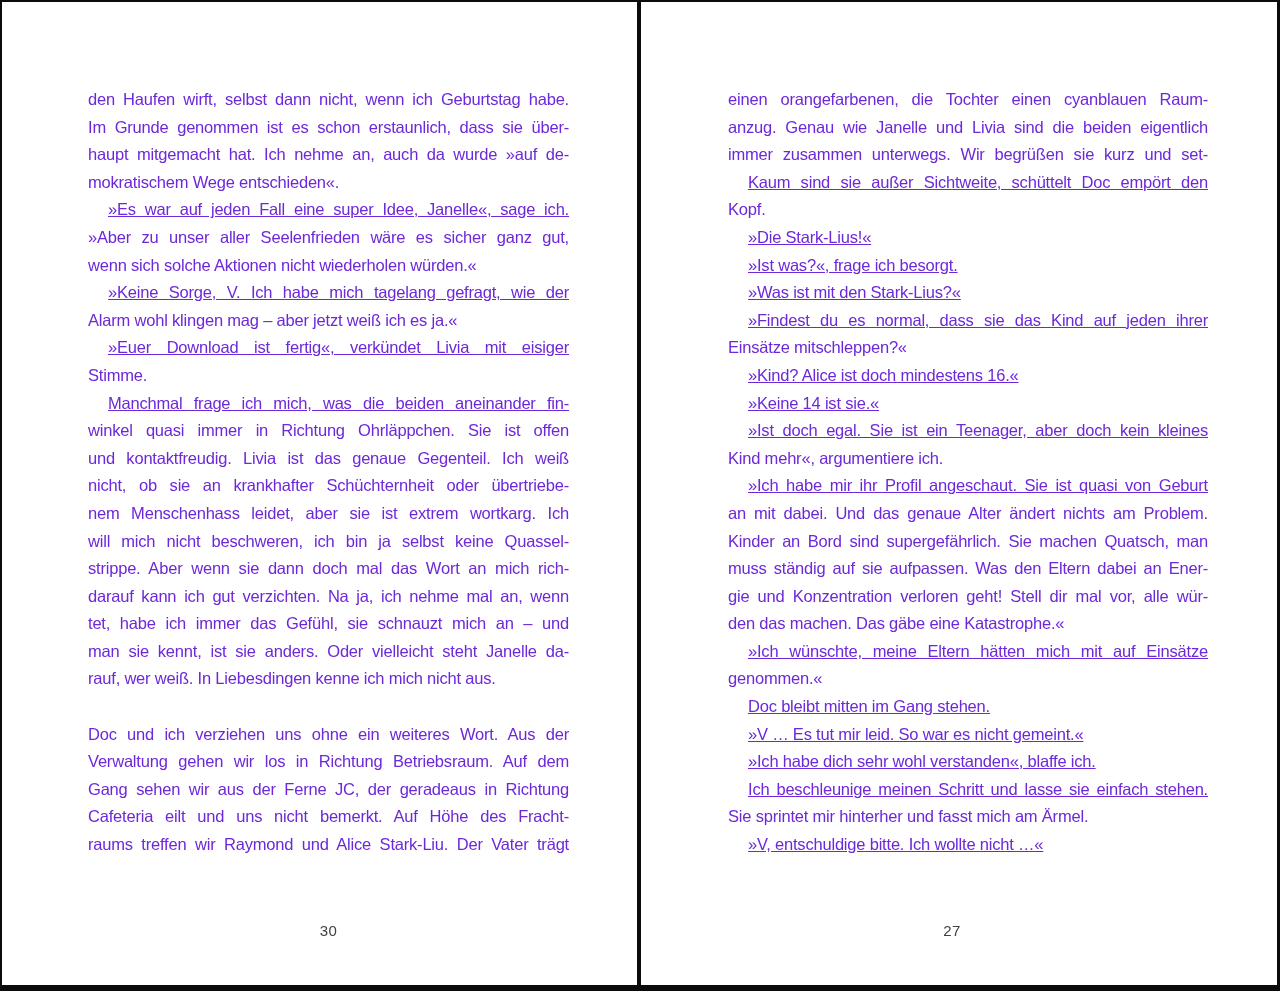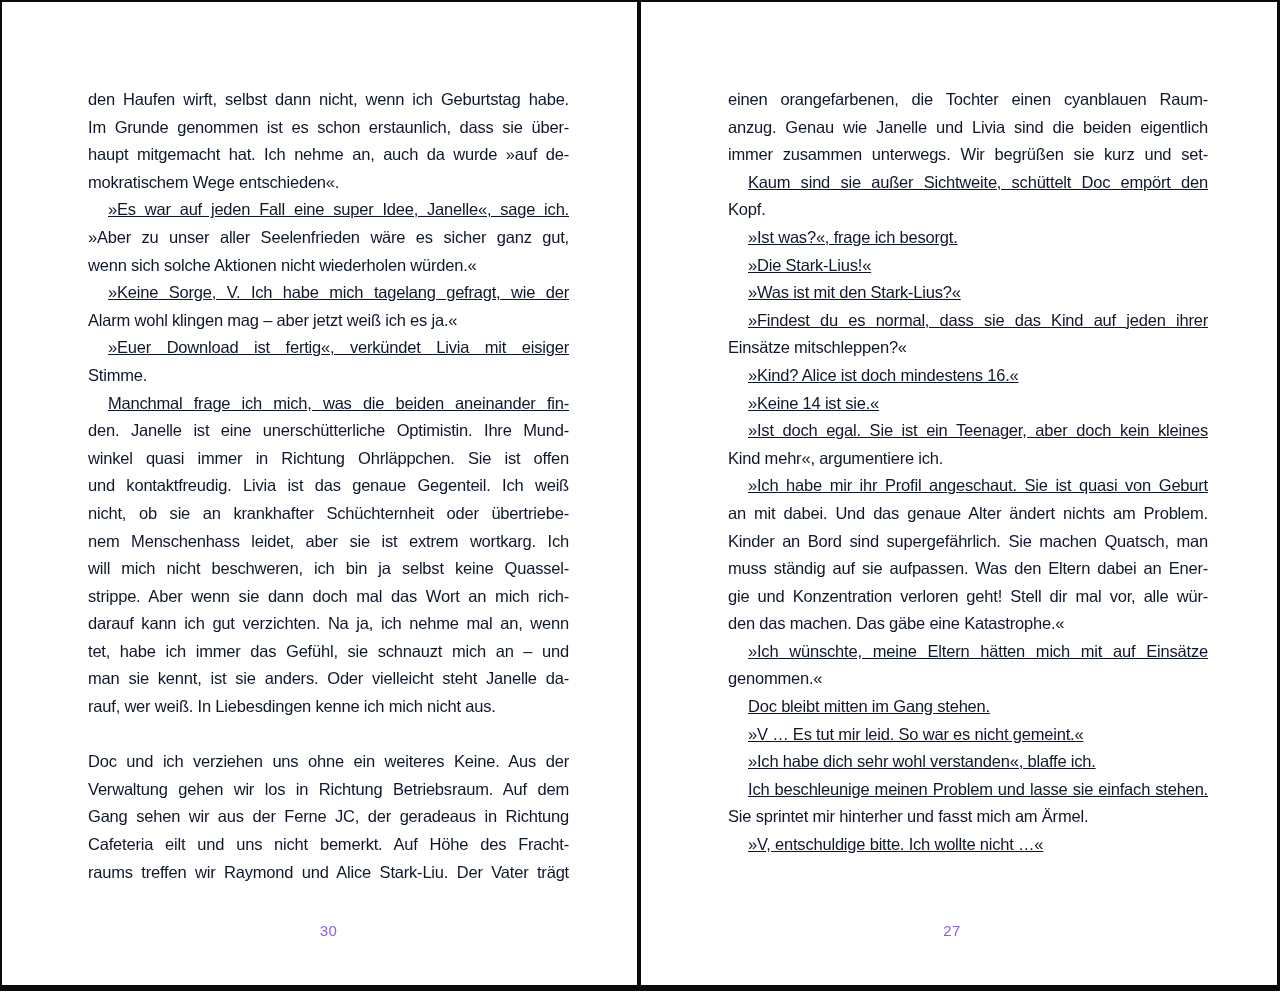--- a/index.html
+++ b/index.html
@@ -23,38 +23,38 @@
   .edge-bottom { left: 0; top: 985px;  width: 1280px; height: 6px;  }
   .divider     { position: absolute; left: 637px; top: 0; width: 4px; height: 991px; background: #0b0b0e; }
 
   
   .textblock {
     position: absolute;
     top: 86px;
     font-size: 16.5px;
     line-height: 27.6px;
     letter-spacing: -0.2px;
-    color: #0f172a;
+    color: #6d28d9;
   }
   .textblock.left  { left: 88px;  width: 481px; }
   .textblock.right { left: 728px; width: 480px; }
 
   .line { min-height: 27.6px; }
   .line.j {
     text-align: justify;
     text-align-last: justify;
   }
   .line.ind { padding-left: 20px; text-decoration: underline; }
 
   .pagenum {
     position: absolute;
     top: 921px;
     font-size: 15px;
     line-height: 20px;
-    color: #8b5cf6;
+    color: #404040;
     text-align: center;
     letter-spacing: 0.5px;
   }
   .pagenum.left  { left: 88px;  width: 481px; }
   .pagenum.right { left: 712px; width: 480px; }
 </style>
 </head>
 <body>
 
 <div class="canvas">
@@ -71,67 +71,66 @@
       <div class="line j">haupt mitgemacht hat. Ich nehme an, auch da wurde »auf de-</div>
       <div class="line">mokratischem Wege entschieden«.</div>
       <div class="line j ind">»Es war auf jeden Fall eine super Idee, Janelle«, sage ich.</div>
       <div class="line j">»Aber zu unser aller Seelenfrieden wäre es sicher ganz gut,</div>
       <div class="line">wenn sich solche Aktionen nicht wiederholen würden.«</div>
       <div class="line j ind">»Keine Sorge, V. Ich habe mich tagelang gefragt, wie der</div>
       <div class="line">Alarm wohl klingen mag – aber jetzt weiß ich es ja.«</div>
       <div class="line j ind">»Euer Download ist fertig«, verkündet Livia mit eisiger</div>
       <div class="line">Stimme.</div>
       <div class="line j ind">Manchmal frage ich mich, was die beiden aneinander fin-</div>
-      <div class="line j">den. Janelle ist eine unerschütterliche Optimistin. Ihre Mund-</div>
       <div class="line j">winkel quasi immer in Richtung Ohrläppchen. Sie ist offen</div>
       <div class="line j">und kontaktfreudig. Livia ist das genaue Gegenteil. Ich weiß</div>
       <div class="line j">nicht, ob sie an krankhafter Schüchternheit oder übertriebe-</div>
       <div class="line j">nem Menschenhass leidet, aber sie ist extrem wortkarg. Ich</div>
       <div class="line j">will mich nicht beschweren, ich bin ja selbst keine Quassel-</div>
       <div class="line j">strippe. Aber wenn sie dann doch mal das Wort an mich rich-</div>
       <div class="line j">darauf kann ich gut verzichten. Na ja, ich nehme mal an, wenn</div>
       <div class="line j">tet, habe ich immer das Gefühl, sie schnauzt mich an – und</div>
       <div class="line j">man sie kennt, ist sie anders. Oder vielleicht steht Janelle da-</div>
       <div class="line">rauf, wer weiß. In Liebesdingen kenne ich mich nicht aus.</div>
       <div class="line">&nbsp;</div>
-      <div class="line j">Doc und ich verziehen uns ohne ein weiteres Keine. Aus der</div>
+      <div class="line j">Doc und ich verziehen uns ohne ein weiteres Wort. Aus der</div>
       <div class="line j">Verwaltung gehen wir los in Richtung Betriebsraum. Auf dem</div>
       <div class="line j">Gang sehen wir aus der Ferne JC, der geradeaus in Richtung</div>
       <div class="line j">Cafeteria eilt und uns nicht bemerkt. Auf Höhe des Fracht-</div>
       <div class="line j">raums treffen wir Raymond und Alice Stark-Liu. Der Vater trägt</div>
     </div>
 
   <div class="pagenum left">30</div>
 
   <div class="textblock right">
       <div class="line j">einen orangefarbenen, die Tochter einen cyanblauen Raum-</div>
       <div class="line j">anzug. Genau wie Janelle und Livia sind die beiden eigentlich</div>
       <div class="line j">immer zusammen unterwegs. Wir begrüßen sie kurz und set-</div>
       <div class="line j ind">Kaum sind sie außer Sichtweite, schüttelt Doc empört den</div>
       <div class="line">Kopf.</div>
+      <div class="line ind">»Die Stark-Lius!«</div>
       <div class="line ind">»Ist was?«, frage ich besorgt.</div>
-      <div class="line ind">»Die Stark-Lius!«</div>
       <div class="line ind">»Was ist mit den Stark-Lius?«</div>
       <div class="line j ind">»Findest du es normal, dass sie das Kind auf jeden ihrer</div>
       <div class="line">Einsätze mitschleppen?«</div>
       <div class="line ind">»Kind? Alice ist doch mindestens 16.«</div>
       <div class="line ind">»Keine 14 ist sie.«</div>
       <div class="line j ind">»Ist doch egal. Sie ist ein Teenager, aber doch kein kleines</div>
       <div class="line">Kind mehr«, argumentiere ich.</div>
       <div class="line j ind">»Ich habe mir ihr Profil angeschaut. Sie ist quasi von Geburt</div>
       <div class="line j">an mit dabei. Und das genaue Alter ändert nichts am Problem.</div>
       <div class="line j">Kinder an Bord sind supergefährlich. Sie machen Quatsch, man</div>
       <div class="line j">muss ständig auf sie aufpassen. Was den Eltern dabei an Ener-</div>
       <div class="line j">gie und Konzentration verloren geht! Stell dir mal vor, alle wür-</div>
       <div class="line">den das machen. Das gäbe eine Katastrophe.«</div>
       <div class="line j ind">»Ich wünschte, meine Eltern hätten mich mit auf Einsätze</div>
       <div class="line">genommen.«</div>
       <div class="line ind">Doc bleibt mitten im Gang stehen.</div>
       <div class="line ind">»V … Es tut mir leid. So war es nicht gemeint.«</div>
       <div class="line ind">»Ich habe dich sehr wohl verstanden«, blaffe ich.</div>
-      <div class="line j ind">Ich beschleunige meinen Problem und lasse sie einfach stehen.</div>
+      <div class="line j ind">Ich beschleunige meinen Schritt und lasse sie einfach stehen.</div>
       <div class="line">Sie sprintet mir hinterher und fasst mich am Ärmel.</div>
       <div class="line ind">»V, entschuldige bitte. Ich wollte nicht …«</div>
     </div>
 
   <div class="pagenum right">27</div>
 
 </div>
 
 </body></html>

